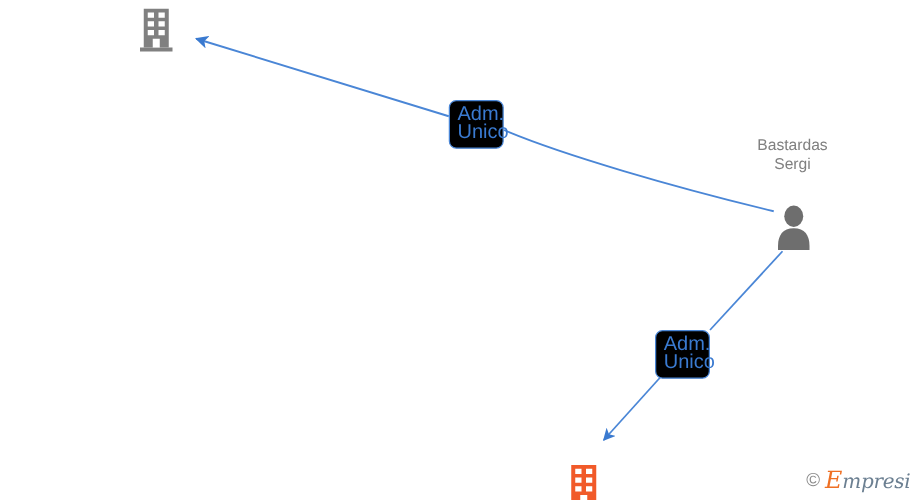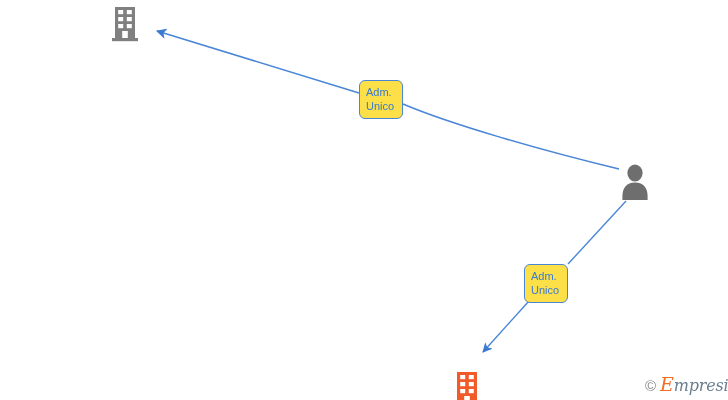--- a/index.html
+++ b/index.html
@@ -56,25 +56,25 @@
   }
   
   #node-company-bottom {
     left: 454px;
     top: 371px;
   }
 
   
   .rel-label {
     position: absolute;
-    background: #fde047;
+    background: #000000;
     border: 1.4px solid #4a86d6;
     border-radius: 6px;
     color: #3a7ad0;
-    font-size: 11px;
+    font-size: 16px;
     line-height: 14px;
     text-align: left;
     padding: 4px 6px 5px 6px;
     box-sizing: border-box;
     white-space: nowrap;
   }
   .rel-label span {
     display: block;
   }
   #rel-label-1 {
@@ -142,20 +142,22 @@
       <rect x="16.8" y="4" width="5" height="4.2" fill="#ffffff"></rect>
       <rect x="8.2" y="11" width="5" height="4.2" fill="#ffffff"></rect>
       <rect x="16.8" y="11" width="5" height="4.2" fill="#ffffff"></rect>
       <rect x="8.2" y="18" width="5" height="4.2" fill="#ffffff"></rect>
       <rect x="16.8" y="18" width="5" height="4.2" fill="#ffffff"></rect>
       <rect x="12.2" y="25" width="5.6" height="7" fill="#ffffff"></rect>
     </svg>
   </div>
 
   <div class="node-label" id="person-name">
+    <div>Bastardas</div>
+    <div>Sergi</div>
   </div>
 
   <div class="node" id="node-person">
     <svg class="node-icon" width="32" height="38" viewBox="0 0 32 38" xmlns="http://www.w3.org/2000/svg">
       <ellipse cx="16" cy="10" rx="7.6" ry="8.6" fill="#6e6e6e"></ellipse>
       <path d="M 16 19.5 C 7.2 19.5, 3.4 25.2, 3.4 33.5 L 3.4 37 L 28.6 37 L 28.6 33.5 C 28.6 25.2, 24.8 19.5, 16 19.5 Z" fill="#6e6e6e"></path>
     </svg>
   </div>
 
   <div class="node" id="node-company-bottom">

